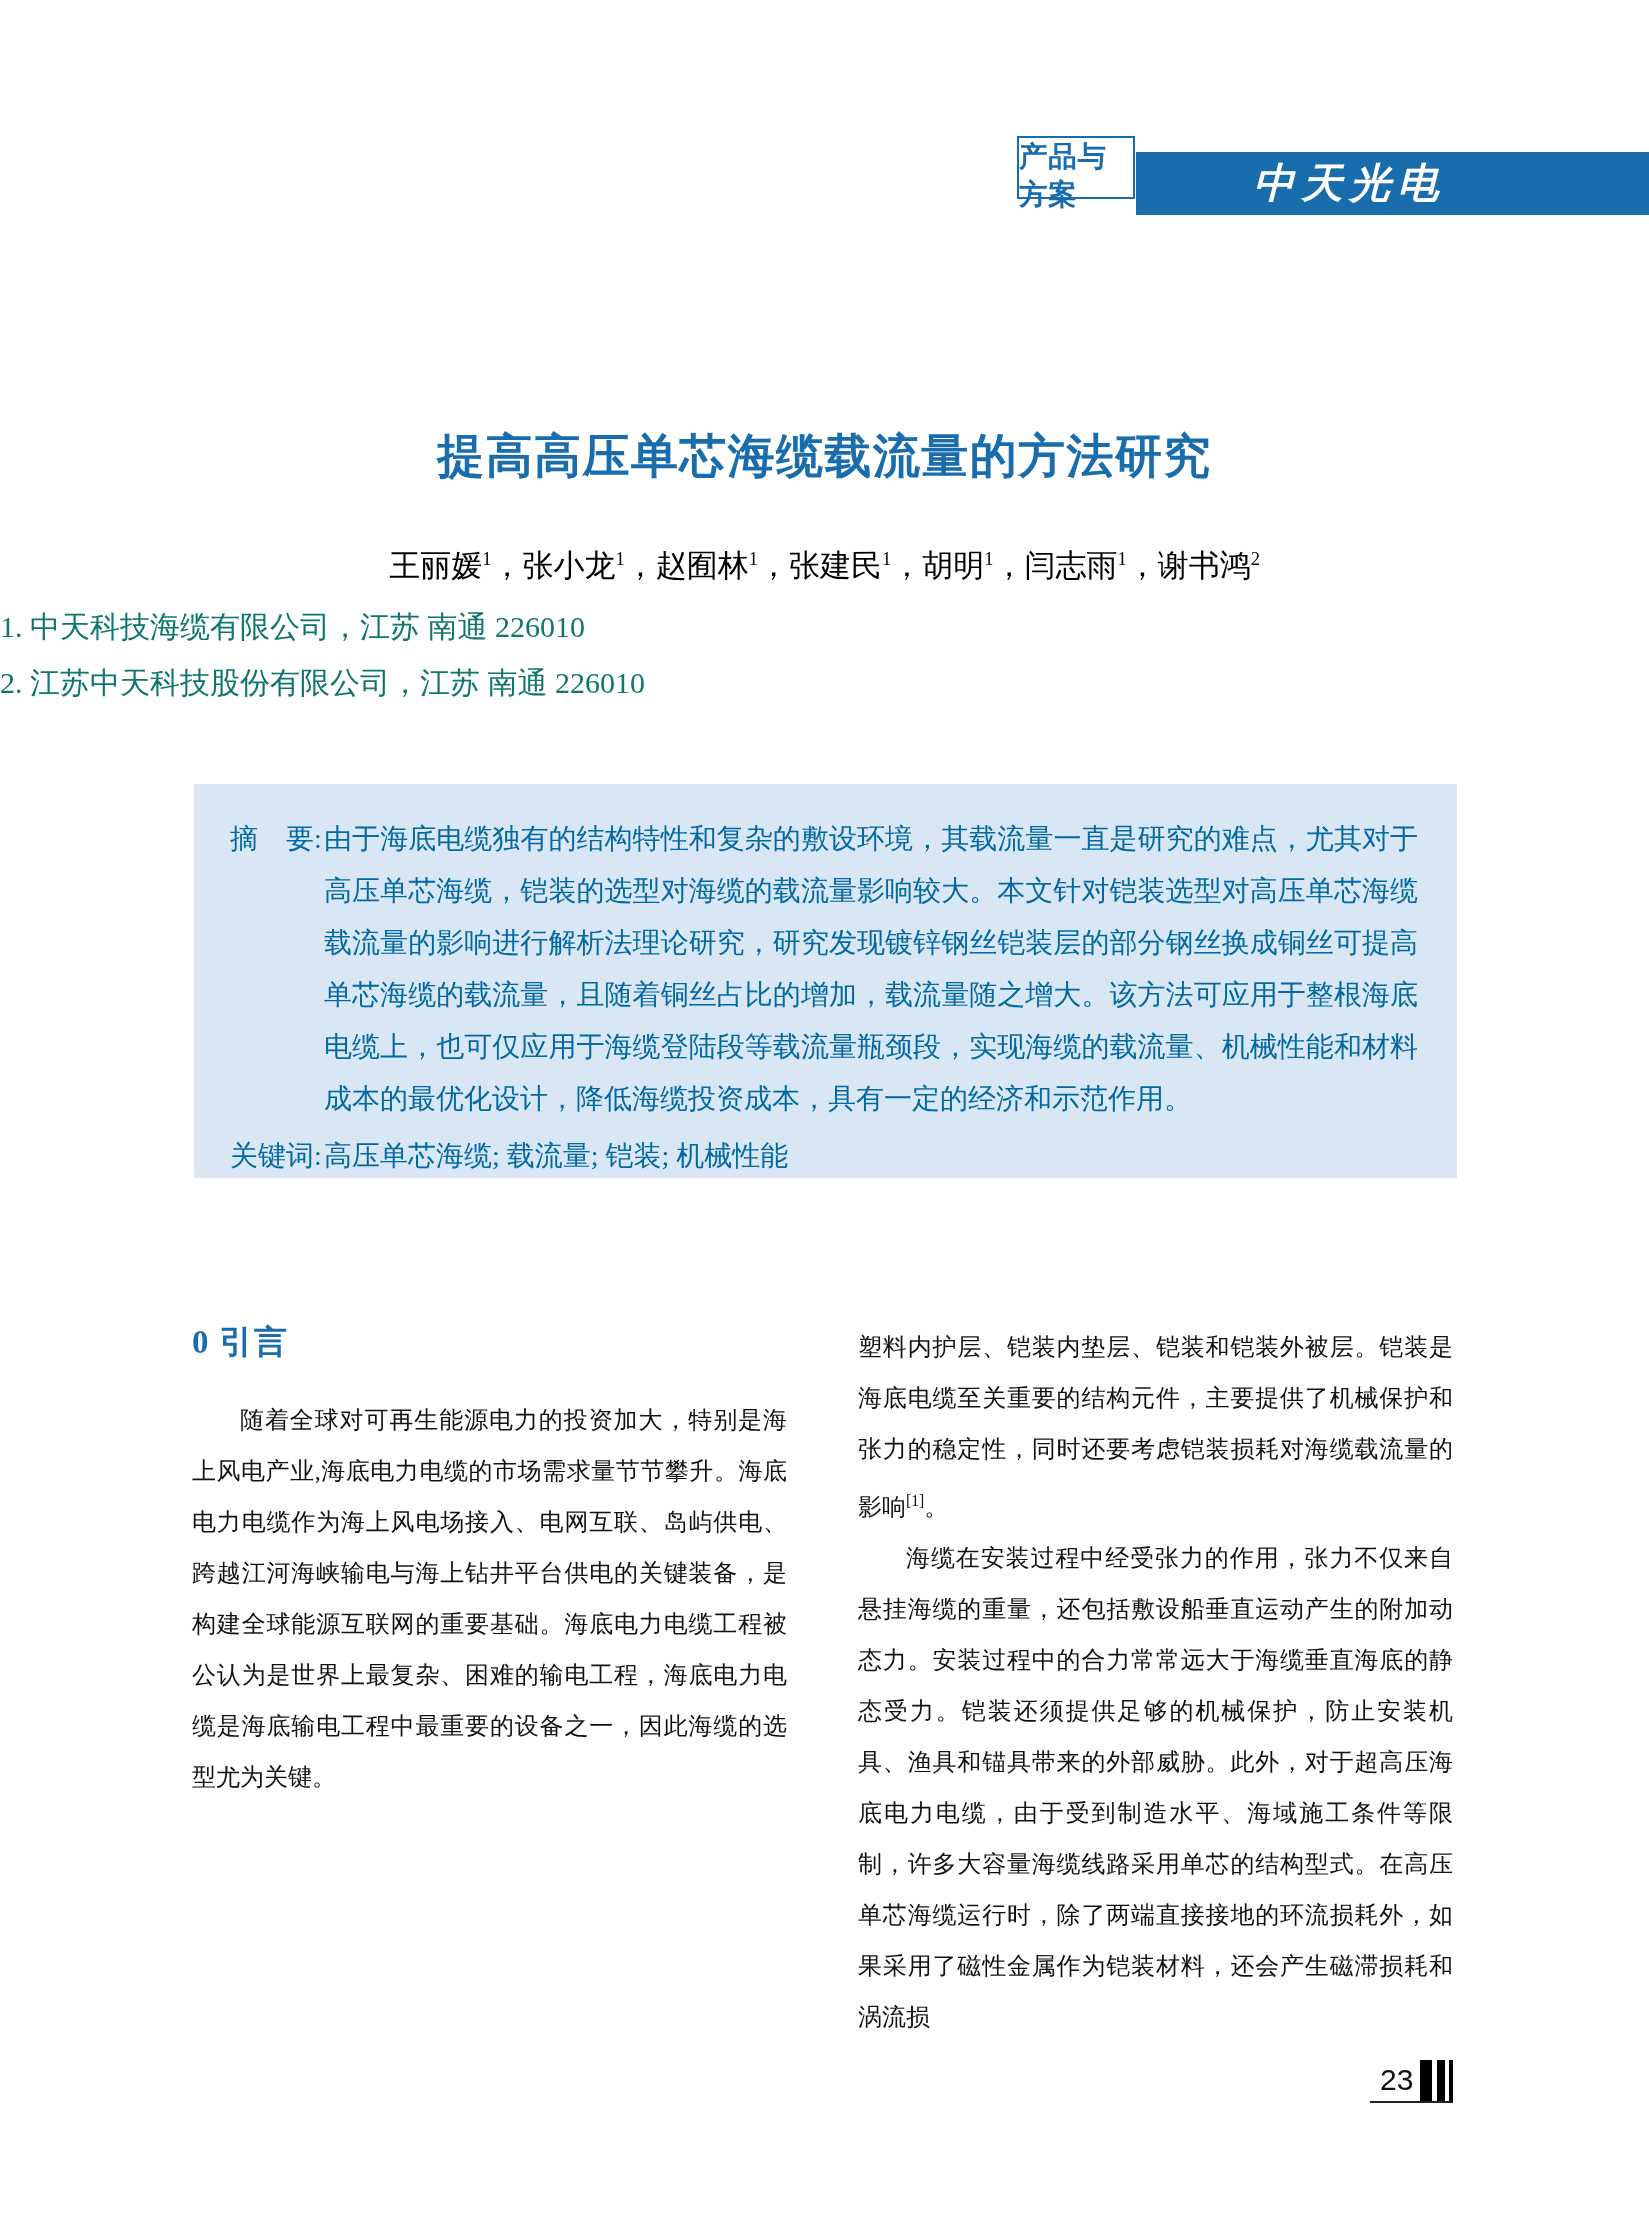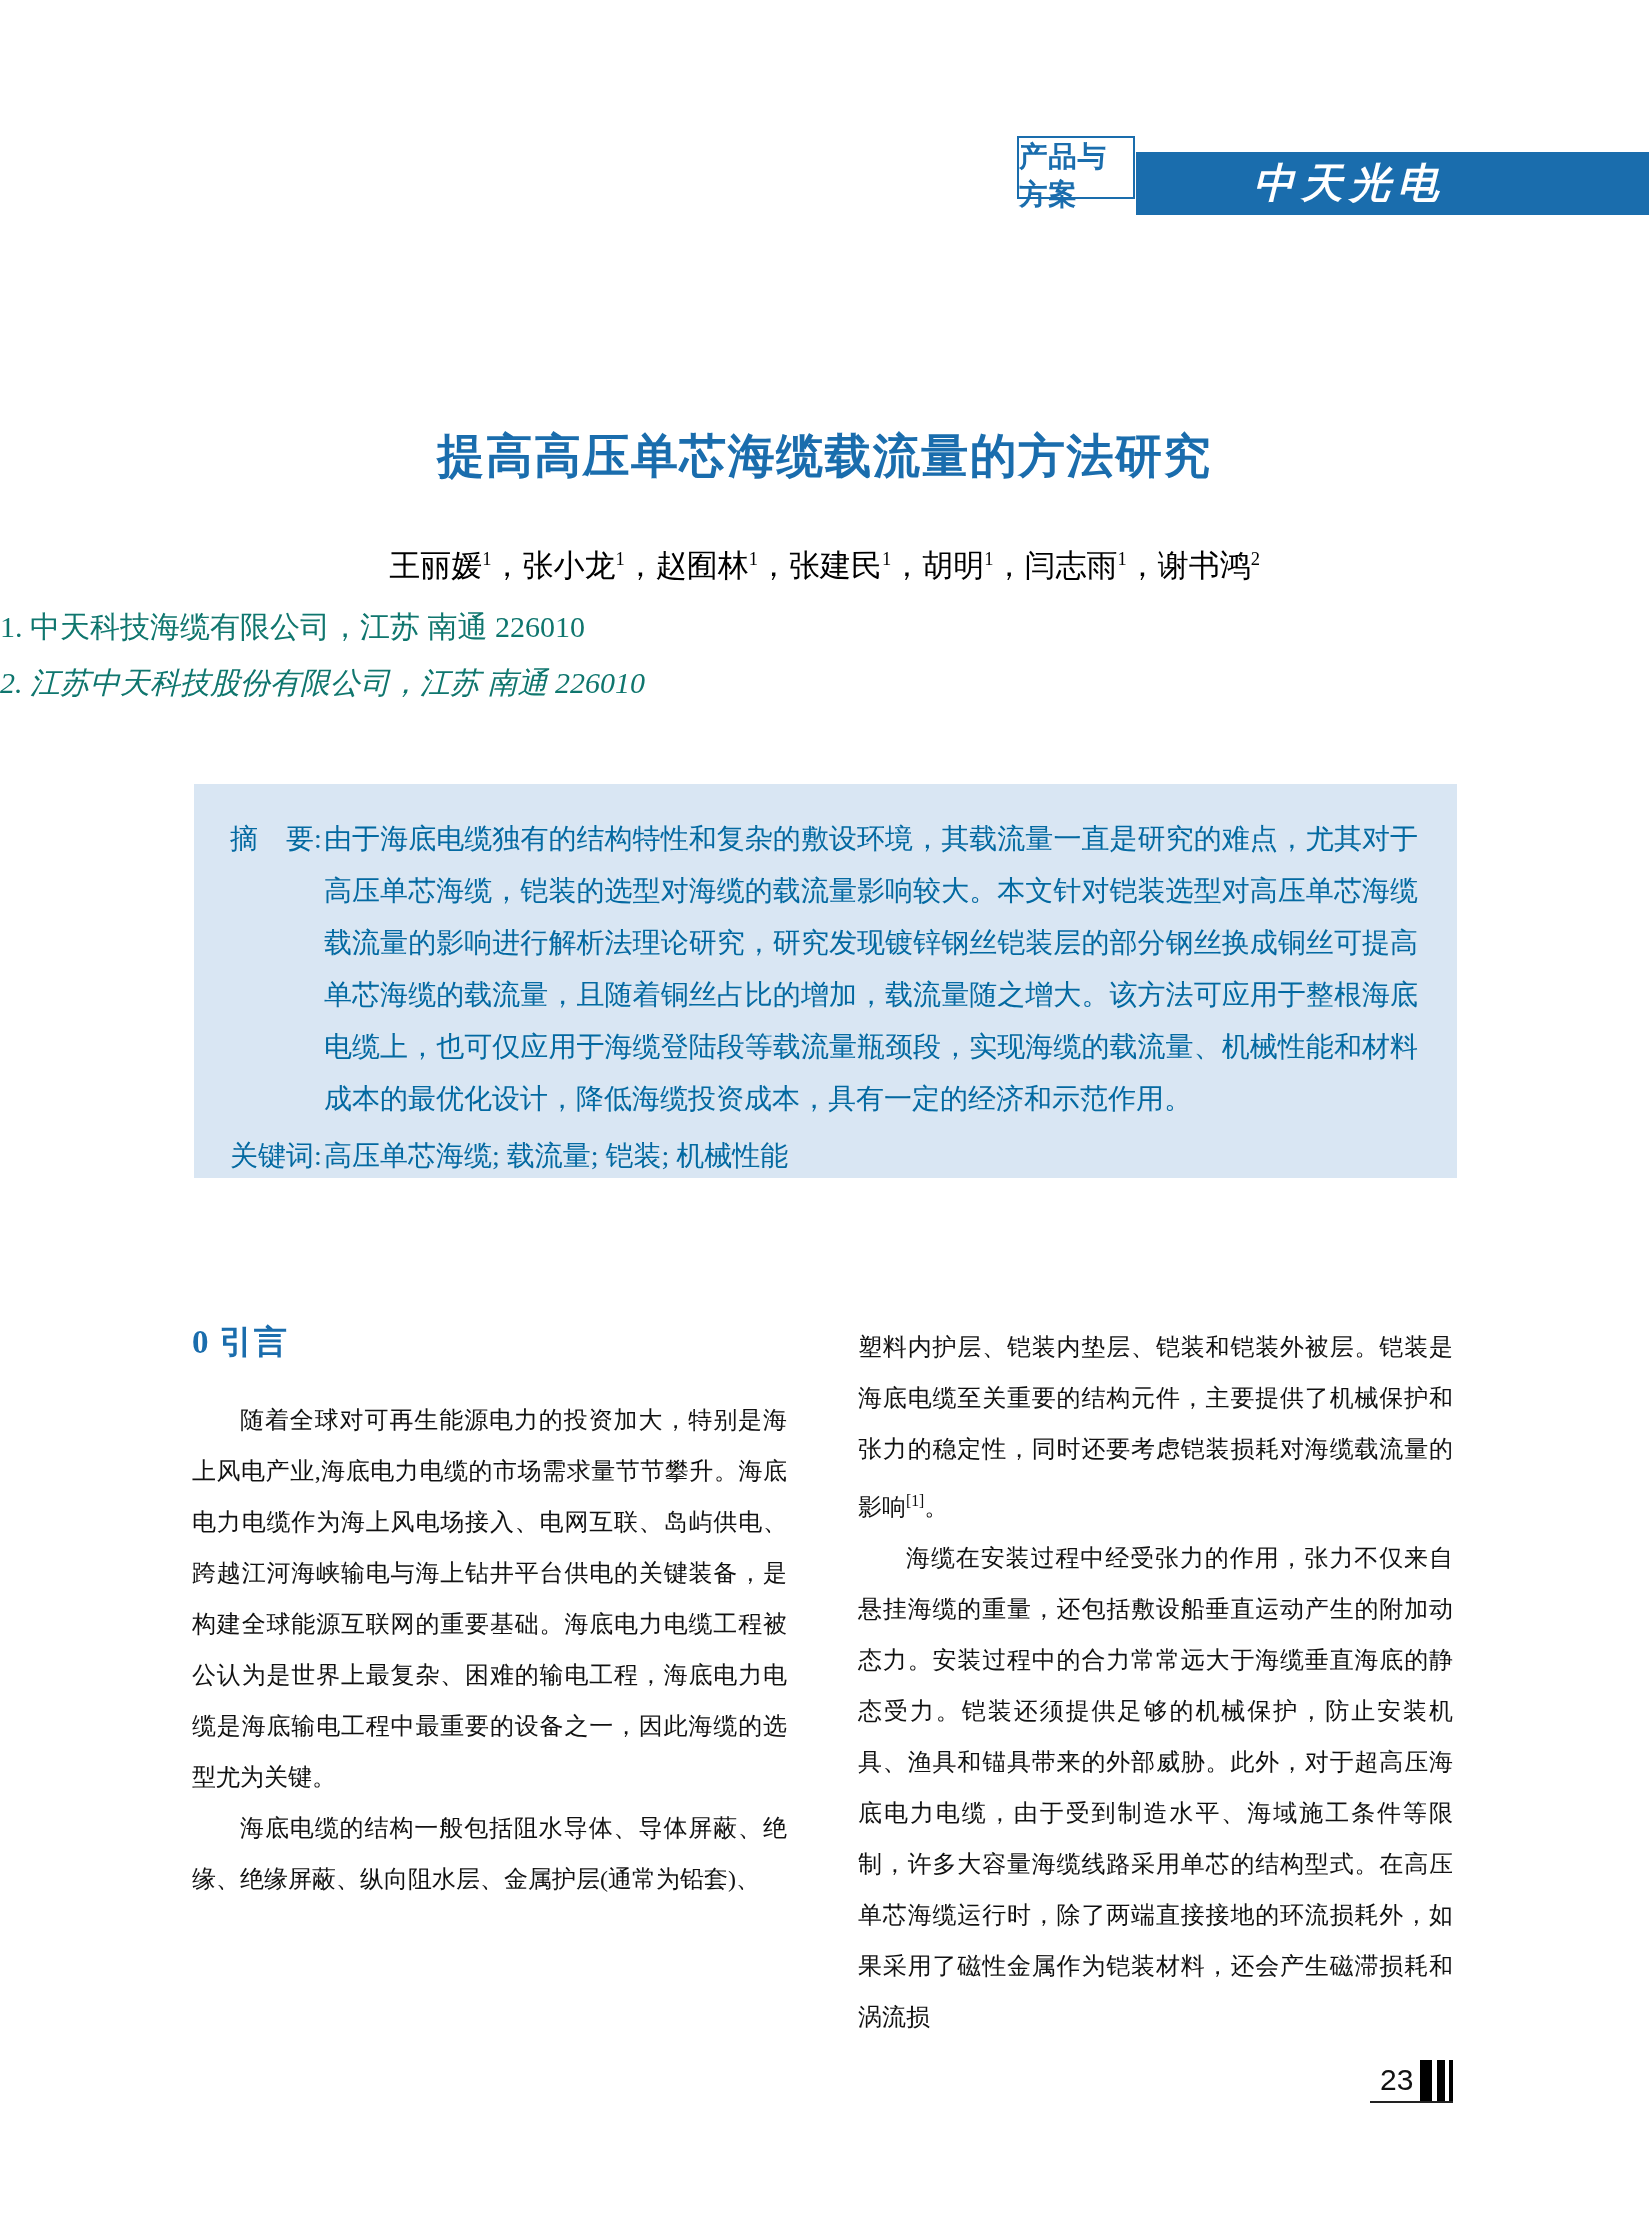--- a/index.html
+++ b/index.html
@@ -61,21 +61,21 @@
   }
   .authors sup{font-size:18.5px; vertical-align:super;}
   .affil{
     position:absolute;
     left:0; right:0;
     text-align:left;
     font-size:30px;
     color:#0f766e;
   }
   .affil1{top:607px;}
-  .affil2{top:663px;font-style:italic;}
+  .affil2{top:663px;}
   
   .abstract-box{
     position:absolute;
     left:194px; top:784px;
     width:1263px; height:394px;
     box-sizing:border-box;
     background:#d9e6f3;
     padding:28.5px 39px 0 36px;
     font-size:28px;
     line-height:52px;
@@ -165,21 +165,20 @@
     </p>
     <p class="hang kw">
       <span class="hang-label">关键词:</span><span>高压单芯海缆; 载流量; 铠装; 机械性能</span>
     </p>
   </div>
 
   <div class="columns">
     <div class="col">
       <h2 class="sec">0 引言</h2>
       <p class="bp ind">随着全球对可再生能源电力的投资加大，特别是海上风电产业,海底电力电缆的市场需求量节节攀升。海底电力电缆作为海上风电场接入、电网互联、岛屿供电、跨越江河海峡输电与海上钻井平台供电的关键装备，是构建全球能源互联网的重要基础。海底电力电缆工程被公认为是世界上最复杂、困难的输电工程，海底电力电缆是海底输电工程中最重要的设备之一，因此海缆的选型尤为关键。</p>
-      <p class="bp ind">海底电缆的结构一般包括阻水导体、导体屏蔽、绝缘、绝缘屏蔽、纵向阻水层、金属护层(通常为铅套)、</p>
     </div>
     <div class="col">
       <p class="bp">
         <span>塑料内护层、铠装内垫层、铠装和铠装外被层。铠装是海底电缆至关重要的结构元件，主要提供了机械保护和张力的稳定性，同时还要考虑铠装损耗对海缆载流量的影响</span><sup class="ref">[1]</sup><span>。</span>
       </p>
       <p class="bp ind">海缆在安装过程中经受张力的作用，张力不仅来自悬挂海缆的重量，还包括敷设船垂直运动产生的附加动态力。安装过程中的合力常常远大于海缆垂直海底的静态受力。铠装还须提供足够的机械保护，防止安装机具、渔具和锚具带来的外部威胁。此外，对于超高压海底电力电缆，由于受到制造水平、海域施工条件等限制，许多大容量海缆线路采用单芯的结构型式。在高压单芯海缆运行时，除了两端直接接地的环流损耗外，如果采用了磁性金属作为铠装材料，还会产生磁滞损耗和涡流损</p>
     </div>
   </div>
 
   <div class="pagenum">

